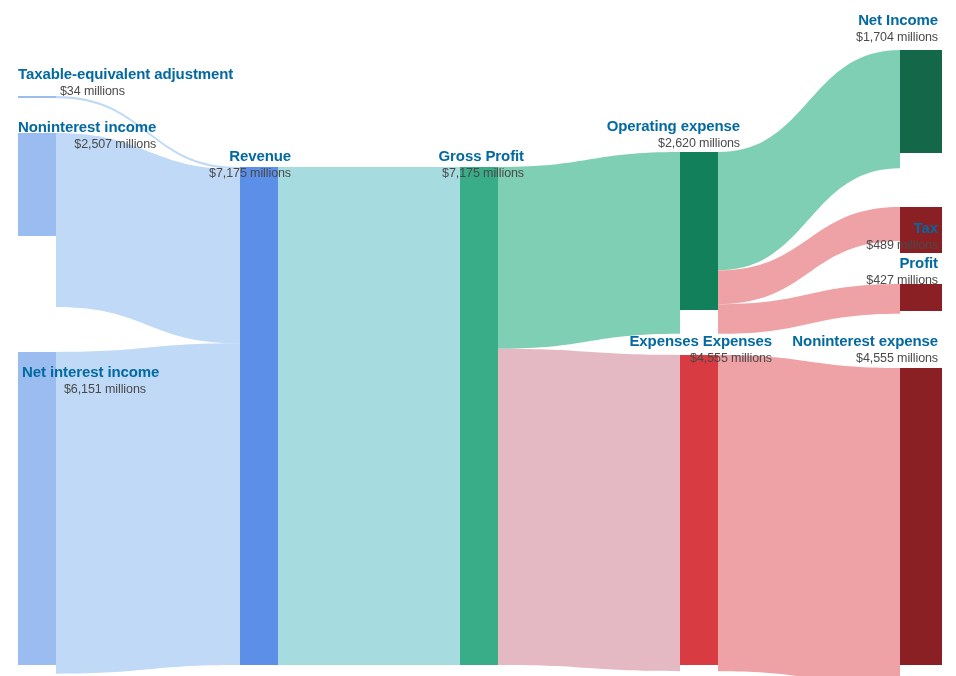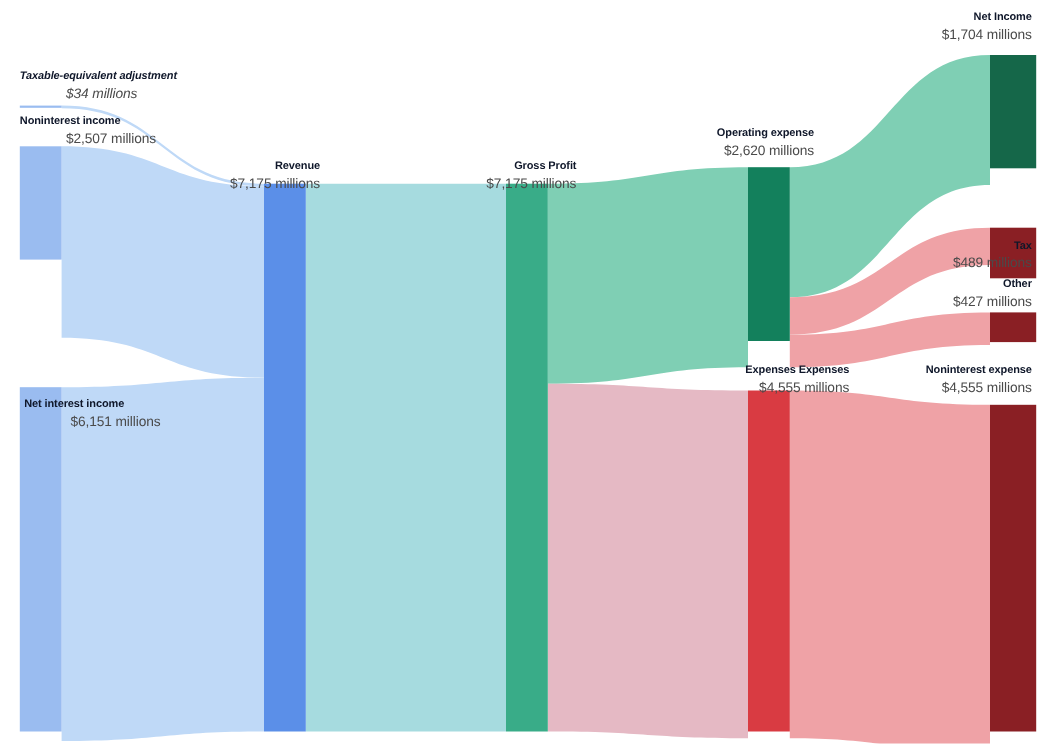--- a/index.html
+++ b/index.html
@@ -28,23 +28,23 @@
     display: block;
   }
   .node-label {
     position: absolute;
     line-height: 1.28;
     white-space: nowrap;
     pointer-events: none;
   }
   .node-label .nl-name {
     display: block;
-    font-size: 10px;
+    font-size: 15px;
     font-weight: bold;
-    color: #0f172a;
+    color: #0369a1;
     letter-spacing: -0.1px;
   }
   .node-label .nl-value {
     display: block;
     font-size: 12.5px;
     font-weight: normal;
     color: #4a4a4a;
     letter-spacing: -0.1px;
     padding-left: 42px;
   }
@@ -76,25 +76,25 @@
         <rect x="460" y="167" width="38" height="498" fill="#39ac88"></rect>
         <rect x="680" y="152" width="38" height="158" fill="#13805c"></rect>
         <rect x="680" y="355" width="38" height="310" fill="#d93b42"></rect>
         <rect x="900" y="50" width="42" height="103" fill="#156749"></rect>
         <rect x="900" y="207" width="42" height="46" fill="#8a1f24"></rect>
         <rect x="900" y="284" width="42" height="27" fill="#8a1f24"></rect>
         <rect x="900" y="368" width="42" height="297" fill="#8a1f24"></rect>
       </g>
   </svg>
   <div id="labels-layer">
-      <div class="node-label align-left" style="top: 64px; left: 18px; font-style: italic;">
+      <div class="node-label align-left" style="top: 64px; left: 18px;">
         <span class="nl-name">Taxable-equivalent adjustment</span>
         <span class="nl-value">$34 millions</span>
       </div>
-      <div class="node-label align-left" style="top: 105px; left: 18px;">
+      <div class="node-label align-left" style="top: 117px; left: 18px; text-align: right;">
         <span class="nl-name">Noninterest income</span>
         <span class="nl-value">$2,507 millions</span>
       </div>
       <div class="node-label align-left" style="top: 326px; left: 22px; margin-top: 36px;">
         <span class="nl-name">Net interest income</span>
         <span class="nl-value">$6,151 millions</span>
       </div>
       <div class="node-label align-right" style="top: 146px; left: 0px; width: 291px;">
         <span class="nl-name">Revenue</span>
         <span class="nl-value">$7,175 millions</span>
@@ -113,21 +113,21 @@
       </div>
       <div class="node-label align-right" style="top: 10px; left: 0px; width: 938px;">
         <span class="nl-name">Net Income</span>
         <span class="nl-value">$1,704 millions</span>
       </div>
       <div class="node-label align-right" style="top: 171px; left: 0px; width: 938px; margin-top: 47px;">
         <span class="nl-name">Tax</span>
         <span class="nl-value">$489 millions</span>
       </div>
       <div class="node-label align-right" style="top: 253px; left: 0px; width: 938px;">
-        <span class="nl-name">Other</span>
+        <span class="nl-name">Profit</span>
         <span class="nl-value">$427 millions</span>
       </div>
       <div class="node-label align-right" style="top: 331px; left: 0px; width: 938px; text-align: right;">
         <span class="nl-name">Noninterest expense</span>
         <span class="nl-value">$4,555 millions</span>
       </div>
     </div>
 </div>
 
 </body></html>

